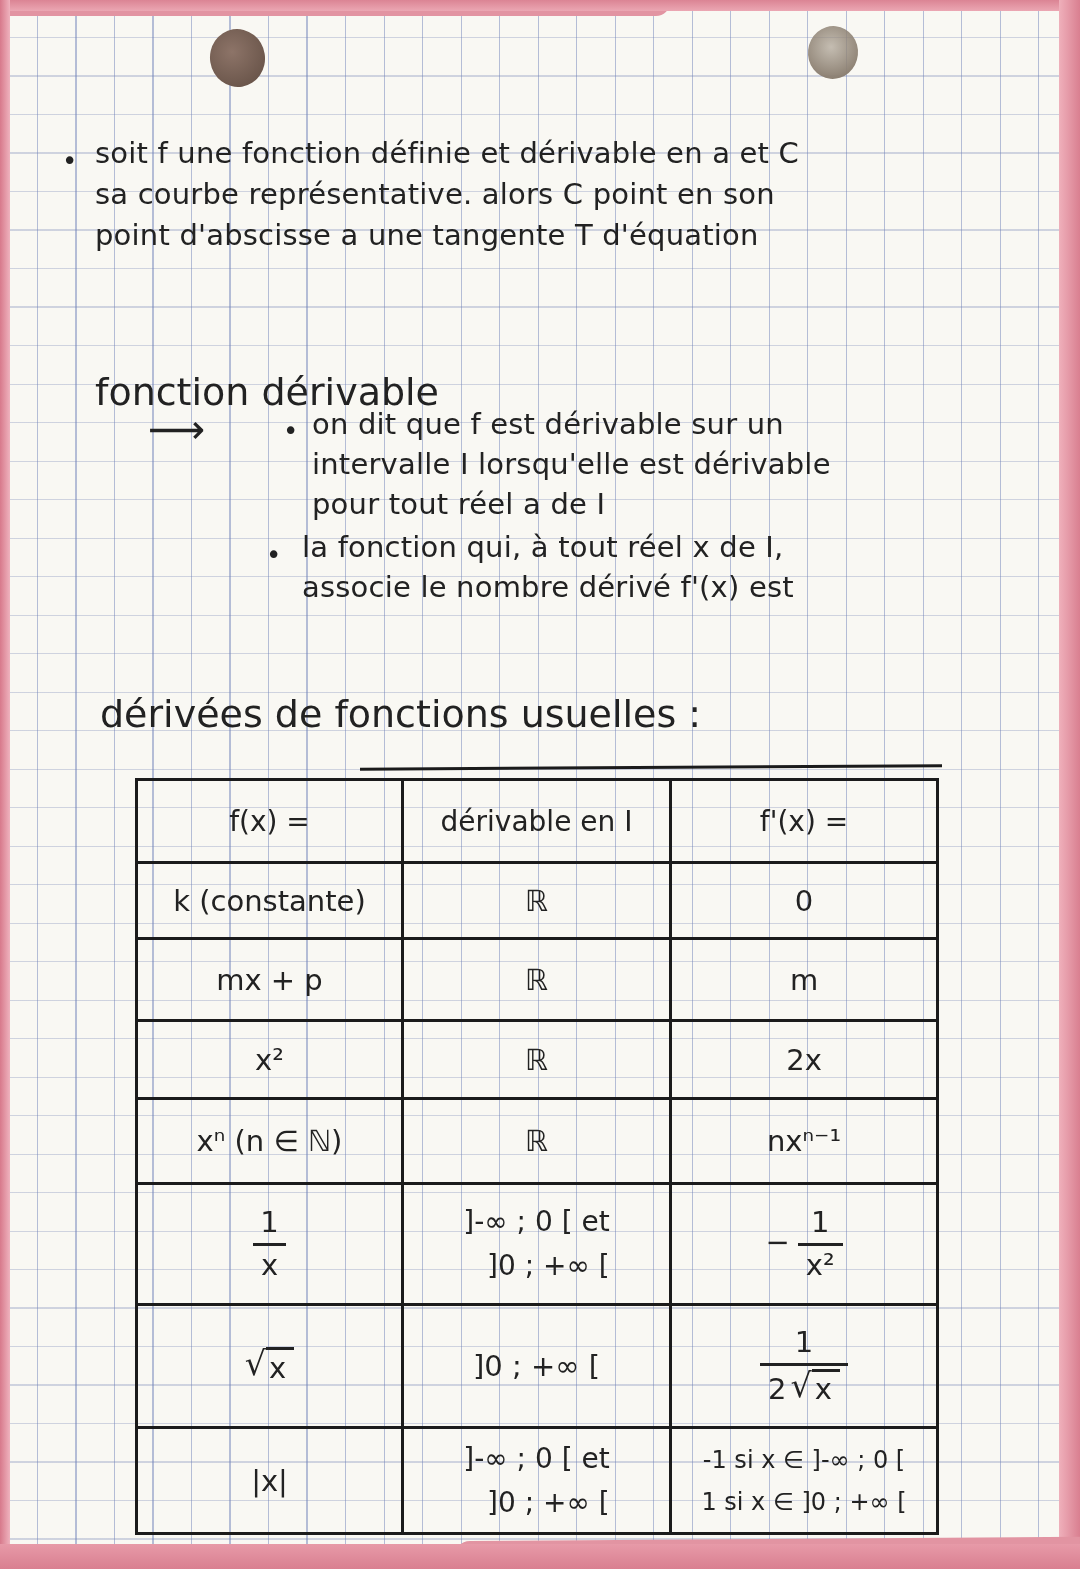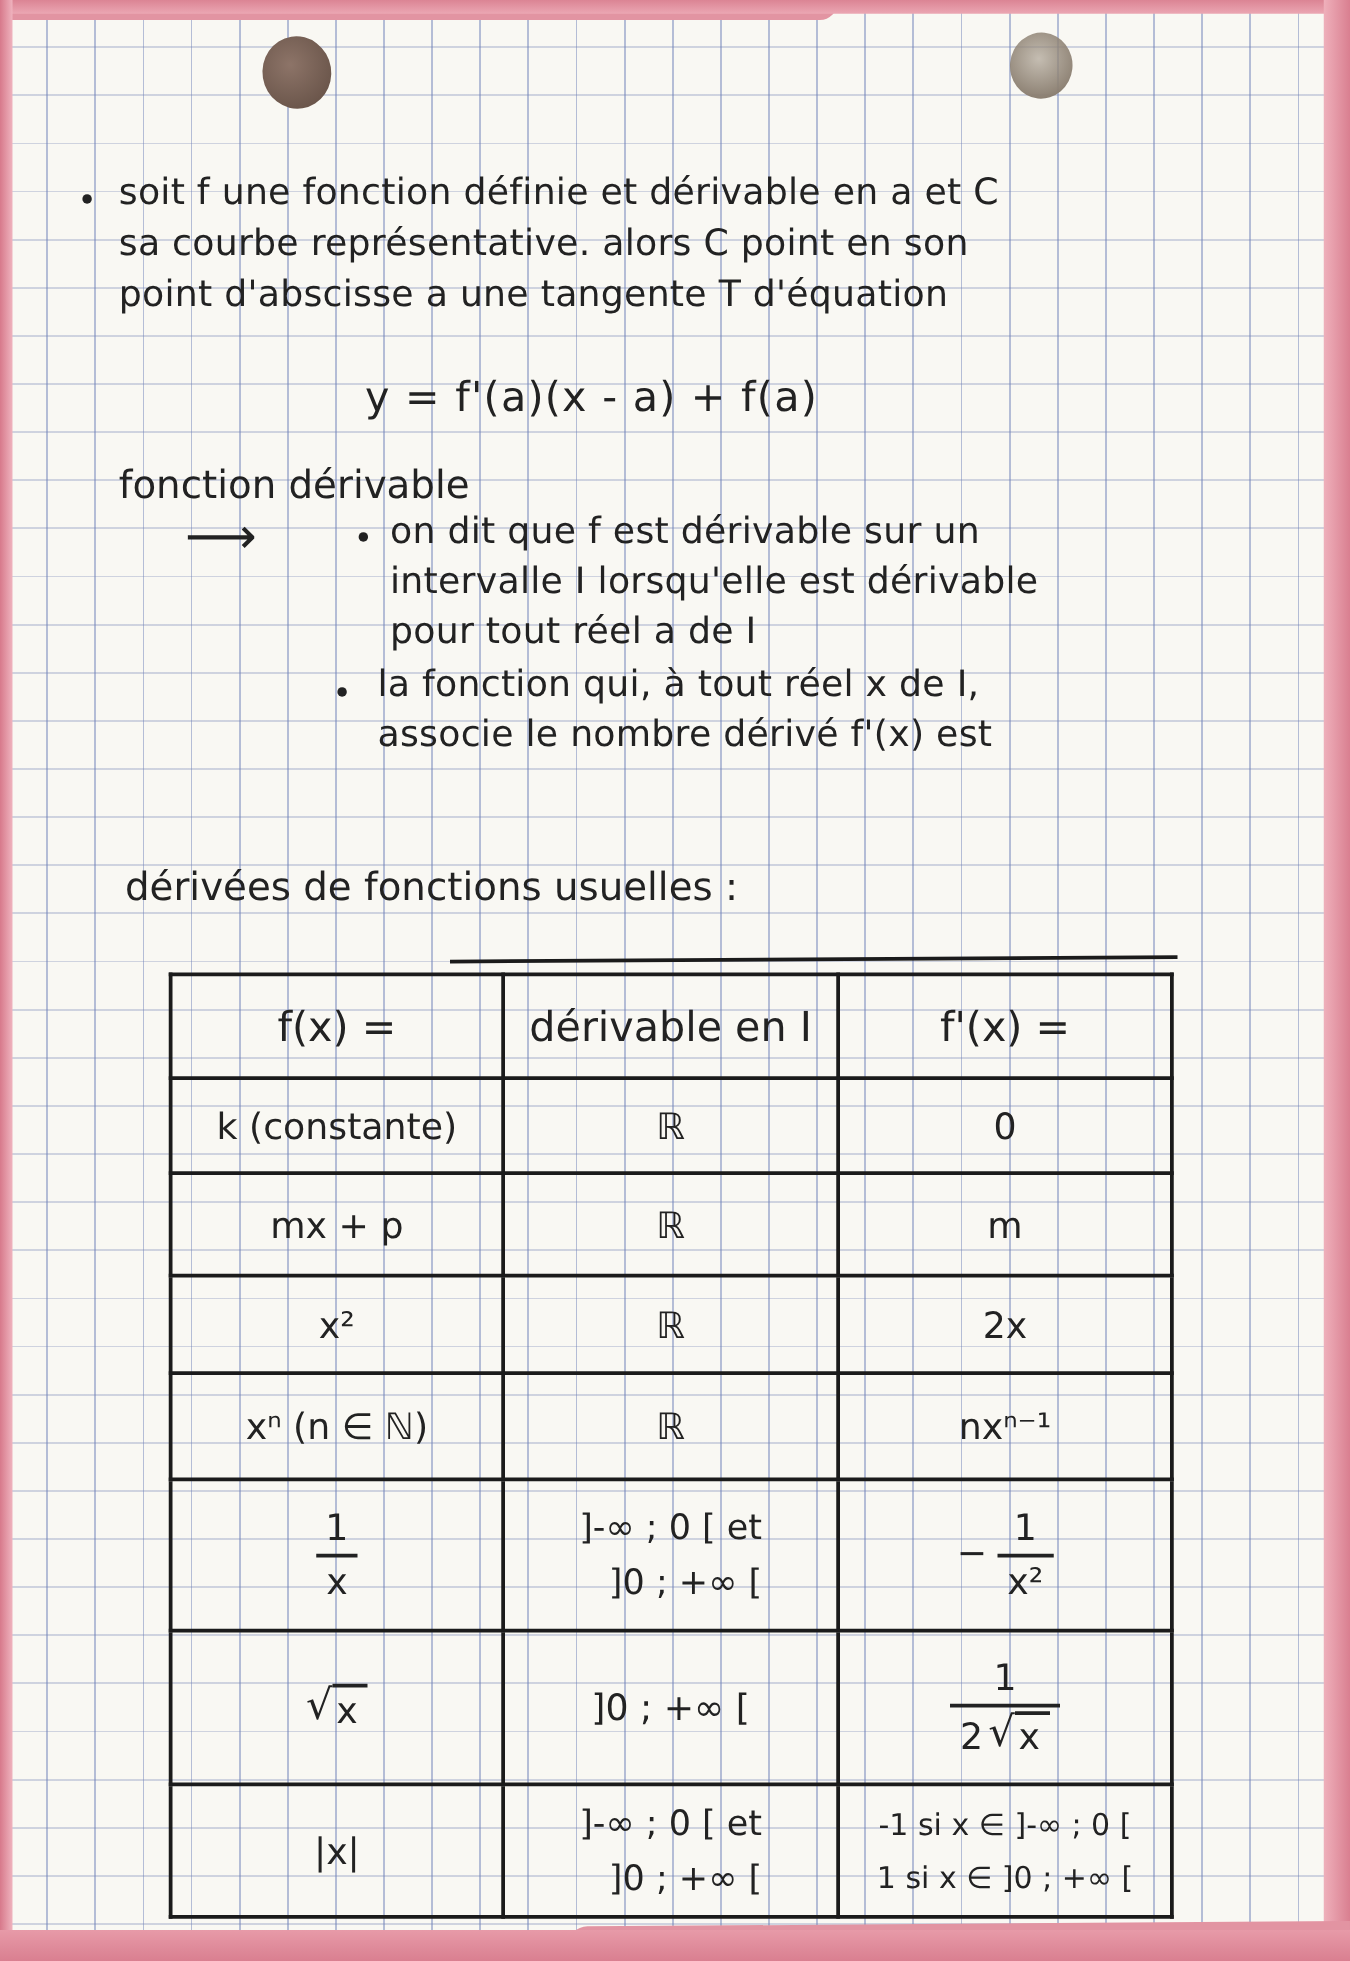--- a/index.html
+++ b/index.html
@@ -27,26 +27,26 @@
   .dot{position:absolute;border-radius:50%;}
   .dot-left{left:210px;top:29px;width:55px;height:58px;transform:rotate(-9deg);
     background:radial-gradient(circle at 42% 38%, #8d7468 0%, #6b564b 75%);}
   .dot-right{left:808px;top:26px;width:50px;height:53px;transform:rotate(6deg);
     background:radial-gradient(circle at 45% 40%, #a0948496 0%, #8a7e70 78%);}
   
   .hw{position:absolute;font-size:29px;line-height:41px;letter-spacing:0.2px;white-space:nowrap;}
   .bullet{position:absolute;font-size:26px;}
   .equation{position:absolute;font-size:33px;letter-spacing:1px;}
   .arrow{position:absolute;font-size:40px;line-height:30px;}
-  .section-title{position:absolute;font-size:31px;}
+  .section-title{position:absolute;font-size:38px;}
   
   table.deriv{position:absolute;left:135px;top:778px;border-collapse:collapse;table-layout:fixed;}
   table.deriv td{border:3px solid #1b1b1b;font-size:29px;text-align:center;vertical-align:middle;padding:0;}
   td.c1{width:263px;} td.c2{width:265px;} td.c3{width:264px;}
-  tr.r-head td{height:80px;font-size:33px;}
+  tr.r-head td{height:80px;font-size:28px;}
   tr.r-const td{height:73px;} tr.r-affine td{height:79px;margin-top:16px;}
   tr.r-square td{height:75px;} tr.r-power td{height:82px;}
   tr.r-inverse td{height:118px;} tr.r-sqrt td{height:120px;}
   tr.r-abs td{height:103px;}
   td.alignleft{text-align:left;padding-left:22px;}
   .topline{position:absolute;left:360px;top:766px;width:582px;height:3px;background:#1b1b1b;transform:rotate(-0.35deg);}
   
   .frac{display:inline-flex;flex-direction:column;align-items:center;vertical-align:middle;line-height:1.15;}
   .frac .num{padding:0 8px 3px;}
   .frac .den{border-top:3px solid #222;padding:3px 8px 0;display:inline-flex;align-items:flex-end;gap:4px;}
@@ -72,21 +72,20 @@
   <div class="dot dot-left"></div>
   <div class="dot dot-right"></div>
 
   <div class="bullet" style="left:62px;top:146px;">•</div>
   <div class="hw" style="left:95px;top:133px;">
     <div>soit f une fonction définie et dérivable en a et C</div>
     <div>sa courbe représentative. alors C point en son</div>
     <div>point d'abscisse a une tangente T d'équation</div>
   </div>
 
-  <div class="equation" style="left:292px;top:298px;">y = f'(a)(x - a) + f(a)</div>
 
   <div class="section-title" style="left:95px;top:370px;">fonction dérivable</div>
   <div class="arrow" style="left:148px;top:414px;">⟶</div>
 
   <div class="bullet" style="left:283px;top:416px;">•</div>
   <div class="hw" style="left:312px;top:404px;line-height:40px;">
     <div>on dit que f est dérivable sur un</div>
     <div>intervalle I lorsqu'elle est dérivable</div>
     <div>pour tout réel a de I</div>
   </div>

